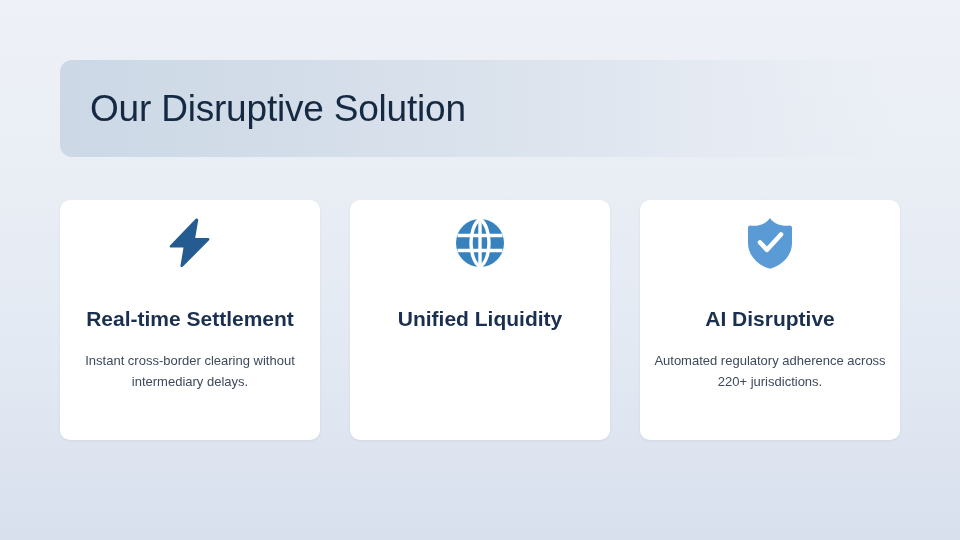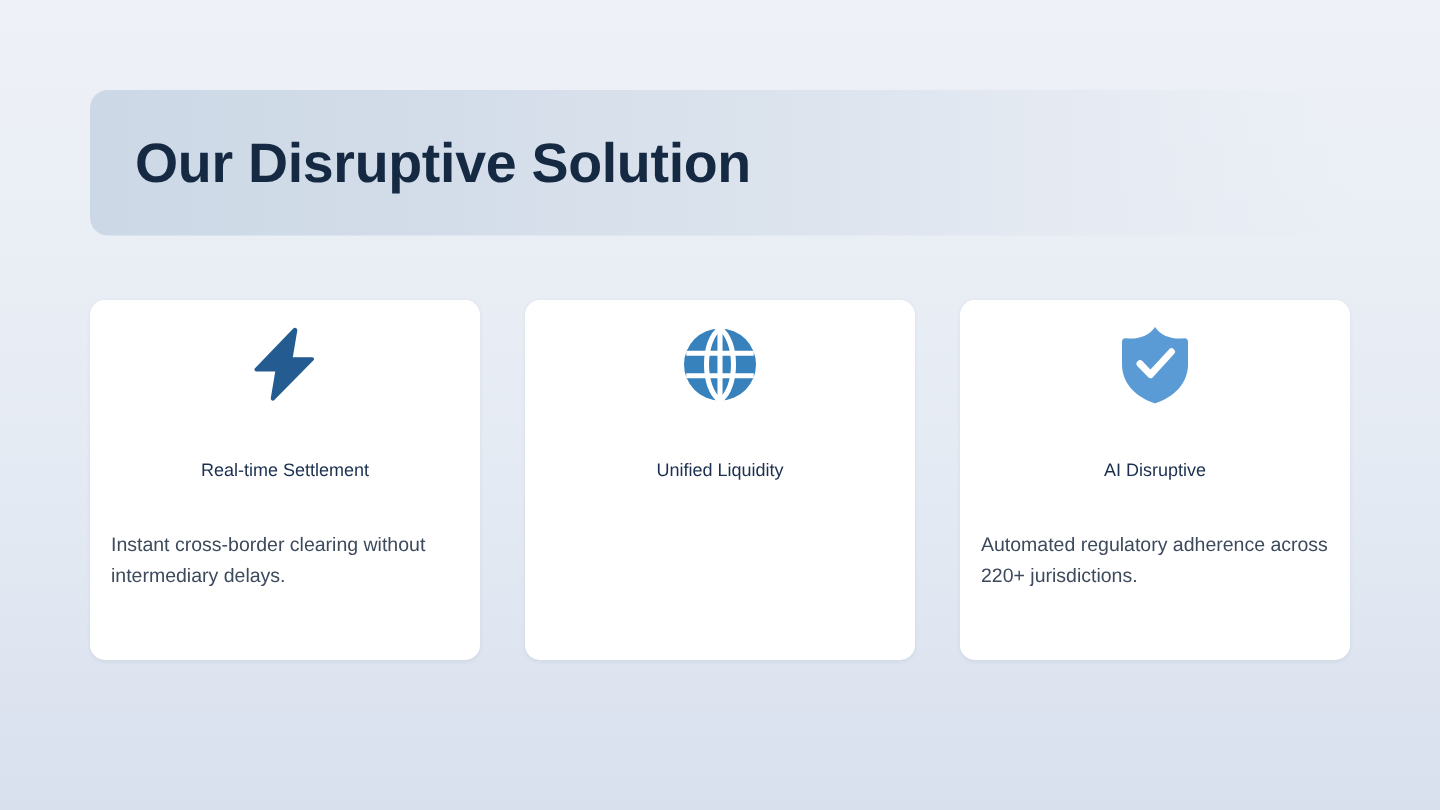--- a/index.html
+++ b/index.html
@@ -31,21 +31,21 @@
     border-radius: 12px;
     background: linear-gradient(90deg, #ccd8e6 0%, #d3dde9 28%, #dde4ee 58%, #e6ebf3 80%, rgba(234,239,246,0) 100%);
   }
 
   .page-title {
     position: absolute;
     left: 30px;
     top: 50%;
     transform: translateY(-50%);
     font-size: 37px;
-    font-weight: bold;
+    font-weight: normal;
     letter-spacing: -0.2px;
     color: #152a42;
     white-space: nowrap;
   }
 
   
   .cards-row {
     position: absolute;
     left: 60px;
     top: 200px;
@@ -72,35 +72,35 @@
     width: 56px;
     height: 56px;
     display: flex;
     align-items: center;
     justify-content: center;
     margin-bottom: 6px;
   }
   .card-icon svg { display: block; }
 
   .card-title {
-    font-size: 12px;
-    font-weight: normal;
+    font-size: 21px;
+    font-weight: bold;
     color: #1b3050;
     text-align: right;
     margin-top: 30px;
     line-height: 1.1;
     white-space: nowrap;
   }
 
   .card-desc {
     font-size: 13px;
     color: #3d4a5c;
-    text-align: left;
+    text-align: center;
     line-height: 1.62;
-    margin-top: 32px;
+    margin-top: 20px;
     padding: 0 14px;
   }
 </style>
 </head>
 <body>
 
 <div class="slide">
 
   <div class="header-banner">
     <div class="page-title">Our Disruptive Solution</div>

